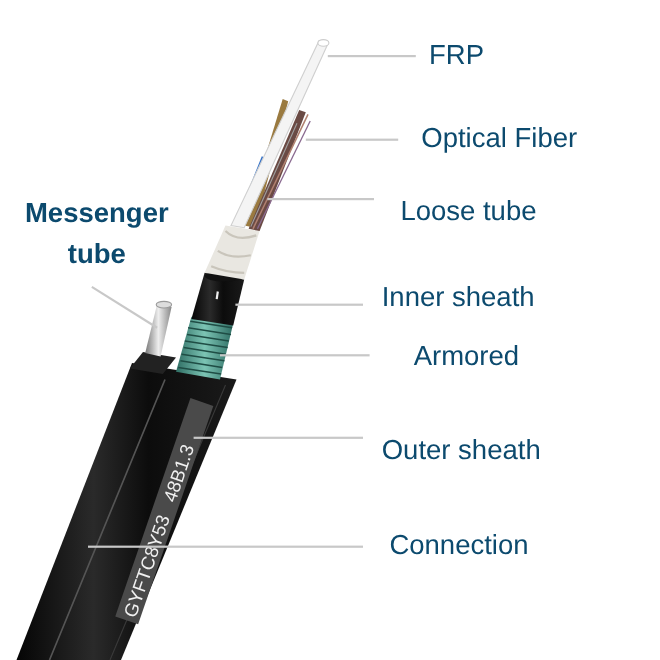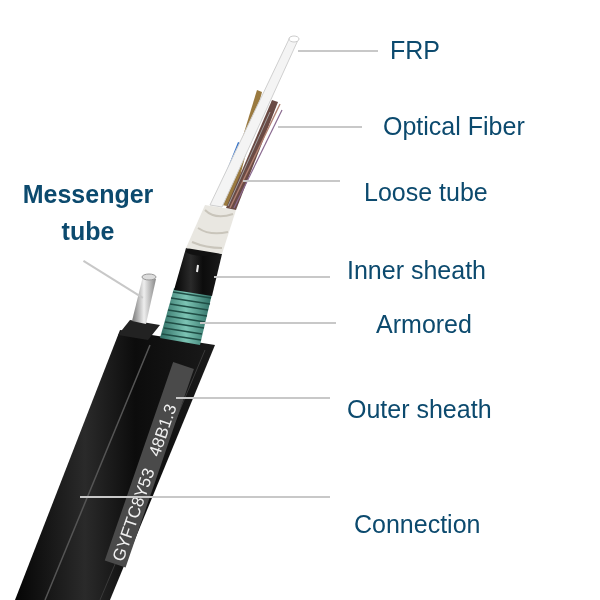--- a/index.html
+++ b/index.html
@@ -102,18 +102,18 @@
   <div class="leader" style="left:84px; top:260px; width:70px; transform-origin:0 0; transform:rotate(32deg);"></div>
 
   <div class="label" style="left:390px; top:36px;">FRP</div>
   <div class="label" style="left:383px; top:112px;">Optical Fiber</div>
   <div class="label" style="left:347px; top:256px;">Inner sheath</div>
   <div class="label" style="left:364px; top:178px;">Loose tube</div>
   <div class="label center" style="left:350px; top:304px; width:148px;">
     <div style="margin-top:6px;">Armored</div>
   </div>
   <div class="label" style="left:347px; top:395px;">Outer sheath</div>
-  <div class="label" style="left:354px; top:510px;">Connection</div>
+  <div class="label" style="left:354px; top:482px;">Connection</div>
   <div class="label center" style="left:10px; top:180px; width:156px;font-weight:bold;">
     <div>Messenger</div>
     <div style="margin-top:8px;">tube</div>
   </div>
 </div>
 
 </body></html>

